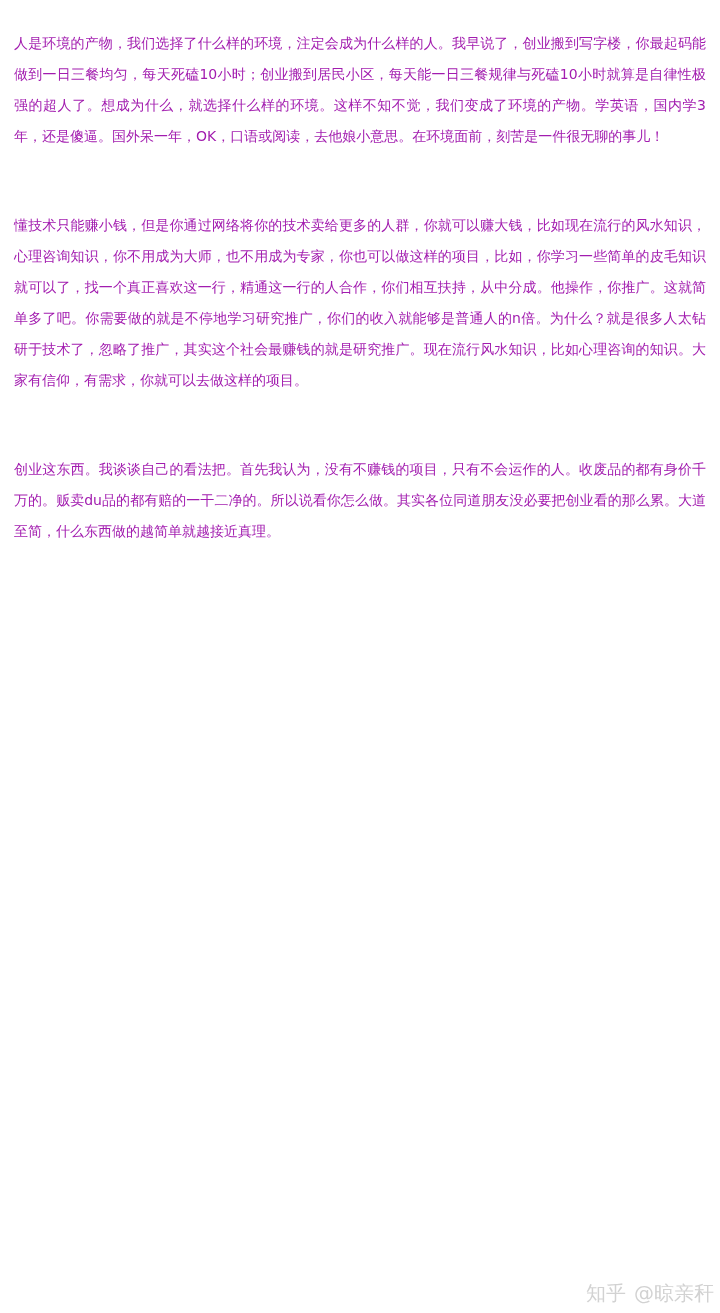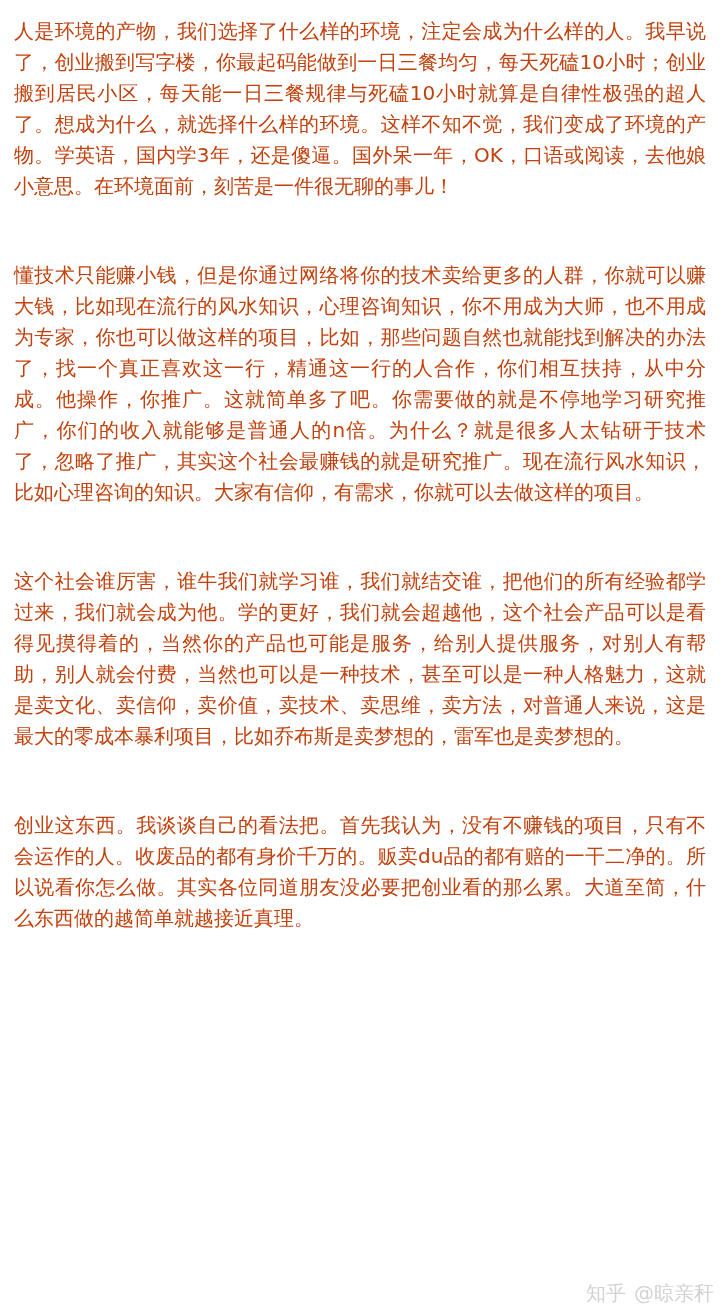--- a/index.html
+++ b/index.html
@@ -11,24 +11,24 @@
     position: relative;
     width: 720px;
     height: 1313px;
     background: #ffffff;
     box-sizing: border-box;
     padding: 12px 14px 0 14px;
     overflow: hidden;
     font-family: "DejaVu Sans", sans-serif;
   }
   .para {
-    margin: 4px 0 58px 0;
-    font-size: 20px;
+    margin: 16px 0 58px 0;
+    font-size: 14px;
     line-height: 31px;
-    color: #c2410c;
+    color: #a21caf;
     text-align: justify;
     white-space: pre-line;
     word-break: break-all;
     letter-spacing: 0;
   }
   .watermark {
     position: absolute;
     right: 6px;
     bottom: 8px;
     font-size: 20px;
@@ -39,24 +39,23 @@
   .watermark .wm-site { margin-right: 8px; }
 </style>
 </head>
 <body>
 
 <div class="page">
 
   <p class="para">人是环境的产物，我们选择了什么样的环境，注定会成为什么样的人。我早说了，创业搬到写字楼，你最起码能做到一日三餐均匀，每天死磕10小时；创业搬到居民小区，每天能一日三餐规律与死磕10小时就算是自律性极强的超人了。想成为什么，就选择什么样的环境。这样不知不觉，我们变成了环境的产物。学英语，国内学3年，还是傻逼。国外呆一年，OK，口语或阅读，去他娘小意思。在环境面前，刻苦是一件很无聊的事儿！</p>
 
 
-  <p class="para">懂技术只能赚小钱，但是你通过网络将你的技术卖给更多的人群，你就可以赚大钱，比如现在流行的风水知识，心理咨询知识，你不用成为大师，也不用成为专家，你也可以做这样的项目，比如，那些问题自然也就能找到解决的办法了，找一个真正喜欢这一行，精通这一行的人合作，你们相互扶持，从中分成。他操作，你推广。这就简单多了吧。你需要做的就是不停地学习研究推广，你们的收入就能够是普通人的n倍。为什么？就是很多人太钻研于技术了，忽略了推广，其实这个社会最赚钱的就是研究推广。现在流行风水知识，比如心理咨询的知识。大家有信仰，有需求，你就可以去做这样的项目。</p>
+  <p class="para">懂技术只能赚小钱，但是你通过网络将你的技术卖给更多的人群，你就可以赚大钱，比如现在流行的风水知识，心理咨询知识，你不用成为大师，也不用成为专家，你也可以做这样的项目，比如，你学习一些简单的皮毛知识就可以了，找一个真正喜欢这一行，精通这一行的人合作，你们相互扶持，从中分成。他操作，你推广。这就简单多了吧。你需要做的就是不停地学习研究推广，你们的收入就能够是普通人的n倍。为什么？就是很多人太钻研于技术了，忽略了推广，其实这个社会最赚钱的就是研究推广。现在流行风水知识，比如心理咨询的知识。大家有信仰，有需求，你就可以去做这样的项目。</p>
 
 
-  <p class="para">这个社会谁厉害，谁牛我们就学习谁，我们就结交谁，把他们的所有经验都学过来，我们就会成为他。学的更好，我们就会超越他，这个社会产品可以是看得见摸得着的，当然你的产品也可能是服务，给别人提供服务，对别人有帮助，别人就会付费，当然也可以是一种技术，甚至可以是一种人格魅力，这就是卖文化、卖信仰，卖价值，卖技术、卖思维，卖方法，对普通人来说，这是最大的零成本暴利项目，比如乔布斯是卖梦想的，雷军也是卖梦想的。</p>
 
   <p class="para">创业这东西。我谈谈自己的看法把。首先我认为，没有不赚钱的项目，只有不会运作的人。收废品的都有身价千万的。贩卖du品的都有赔的一干二净的。所以说看你怎么做。其实各位同道朋友没必要把创业看的那么累。大道至简，什么东西做的越简单就越接近真理。</p>
 
   <div class="watermark">
     <span class="wm-site">知乎</span><span>@晾亲秆</span>
   </div>
 
 </div>
 
 </body></html>

